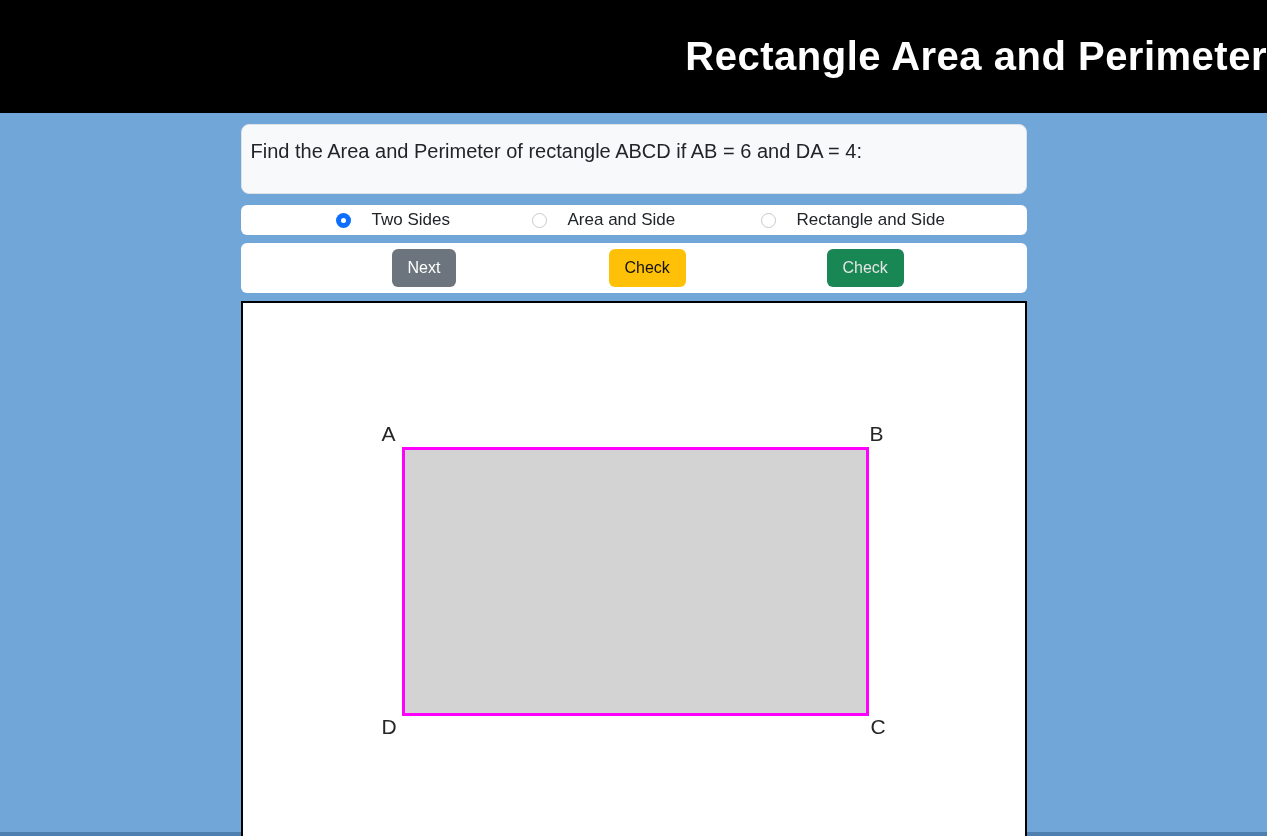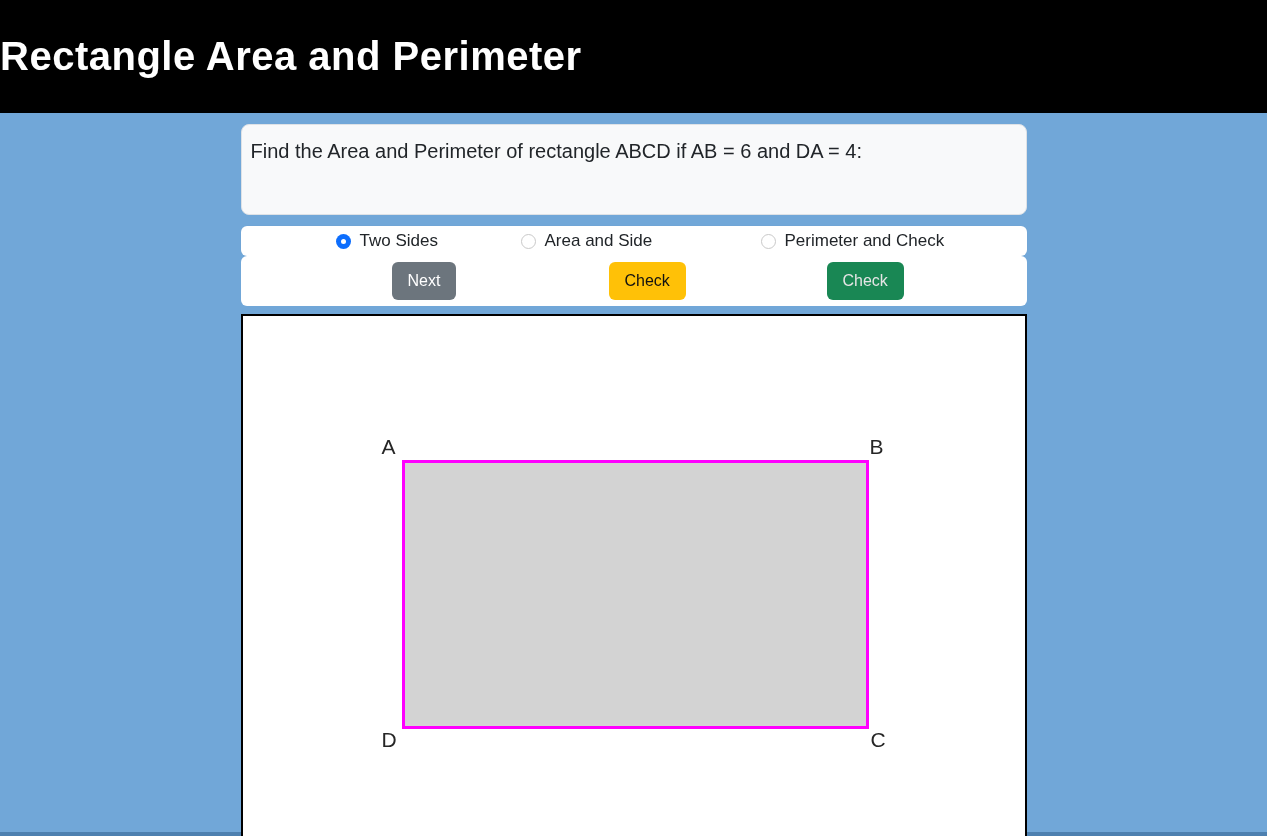--- a/index.html
+++ b/index.html
@@ -11,57 +11,57 @@
   }
   *{box-sizing:border-box;}
   html,body{margin:0;padding:0;}
   body{
     width:1267px;height:836px;overflow:hidden;position:relative;
     background:var(--background);
     font-family:"Liberation Sans","DejaVu Sans",sans-serif;
   }
   .app-header{
     height:113px;background:var(--header-bg);
-    display:flex;align-items:center;justify-content:flex-start;
+    display:flex;align-items:center;justify-content:flex-end;
   }
   .app-header h1{
     margin:0;color:var(--header-text);font-size:40px;font-weight:bold;letter-spacing:0.5px;
   }
   .main-col{width:786px;margin:0 auto;position:relative;z-index:1;}
   .question-card{
-    margin-top:11px;height:91px;background:var(--card-bg);
+    margin-top:11px;height:70px;background:var(--card-bg);
     border:1px solid #dee2e6;border-radius:8px;
     padding:15px 12px 0 9px;
     font-size:20px;color:#212529;
   }
   .radio-card{
     margin-top:11px;height:30px;background:var(--panel-bg);
     border-radius:6px;position:relative;
     box-shadow:0 0 1px rgba(0,0,0,0.08);
   }
   .radio-group{
-    position:absolute;top:0;height:30px;display:flex;align-items:center;gap:9px;cursor:pointer;
+    position:absolute;top:0;height:30px;display:flex;align-items:center;gap:21px;cursor:pointer;
   }
   .radio-group.g0{left:95px;}
-  .radio-group.g1{left:280px;}
+  .radio-group.g1{left:291px;}
   .radio-group.g2{left:520px;}
   .radio{
     width:15px;height:15px;border-radius:50%;
     border:1px solid #c9c9c9;background:#fff;position:relative;flex:none;
   }
   .radio.selected{
     border:none;background:var(--radio-selected);
   }
   .radio.selected::after{
     content:"";position:absolute;left:5px;top:5px;width:5px;height:5px;
     border-radius:50%;background:#fff;
   }
   .radio-label{font-size:17px;color:#212529;}
   .button-card{
-    height:50px;background:var(--panel-bg);
+    margin-top:8px;height:50px;background:var(--panel-bg);
     border-radius:6px;position:relative;
   }
   .btn{
     position:absolute;top:6px;height:38px;border:none;border-radius:6px;
     font-size:16px;font-family:inherit;padding:0 16px;cursor:pointer;
     display:flex;align-items:center;justify-content:center;
   }
   .btn-next{left:151px;background:var(--next-btn-bg);color:#fff;}
   .btn-clear{left:368px;background:var(--clear-btn-bg);color:#111;}
   .btn-check{left:586px;background:var(--check-btn-bg);color:#e5e5e5;}
@@ -102,21 +102,21 @@
     <div class="radio-group g0">
       <span class="radio selected"></span>
       <span class="radio-label">Two Sides</span>
     </div>
     <div class="radio-group g1">
       <span class="radio"></span>
       <span class="radio-label">Area and Side</span>
     </div>
     <div class="radio-group g2">
       <span class="radio"></span>
-      <span class="radio-label">Perimeter and Check</span>
+      <span class="radio-label">Rectangle and Side</span>
     </div>
   </div>
 
   <div class="button-card">
     <button class="btn btn-next">Next</button>
     <button class="btn btn-clear">Check</button>
     <button class="btn btn-check">Check</button>
   </div>
 
   <div class="drawing-panel">

